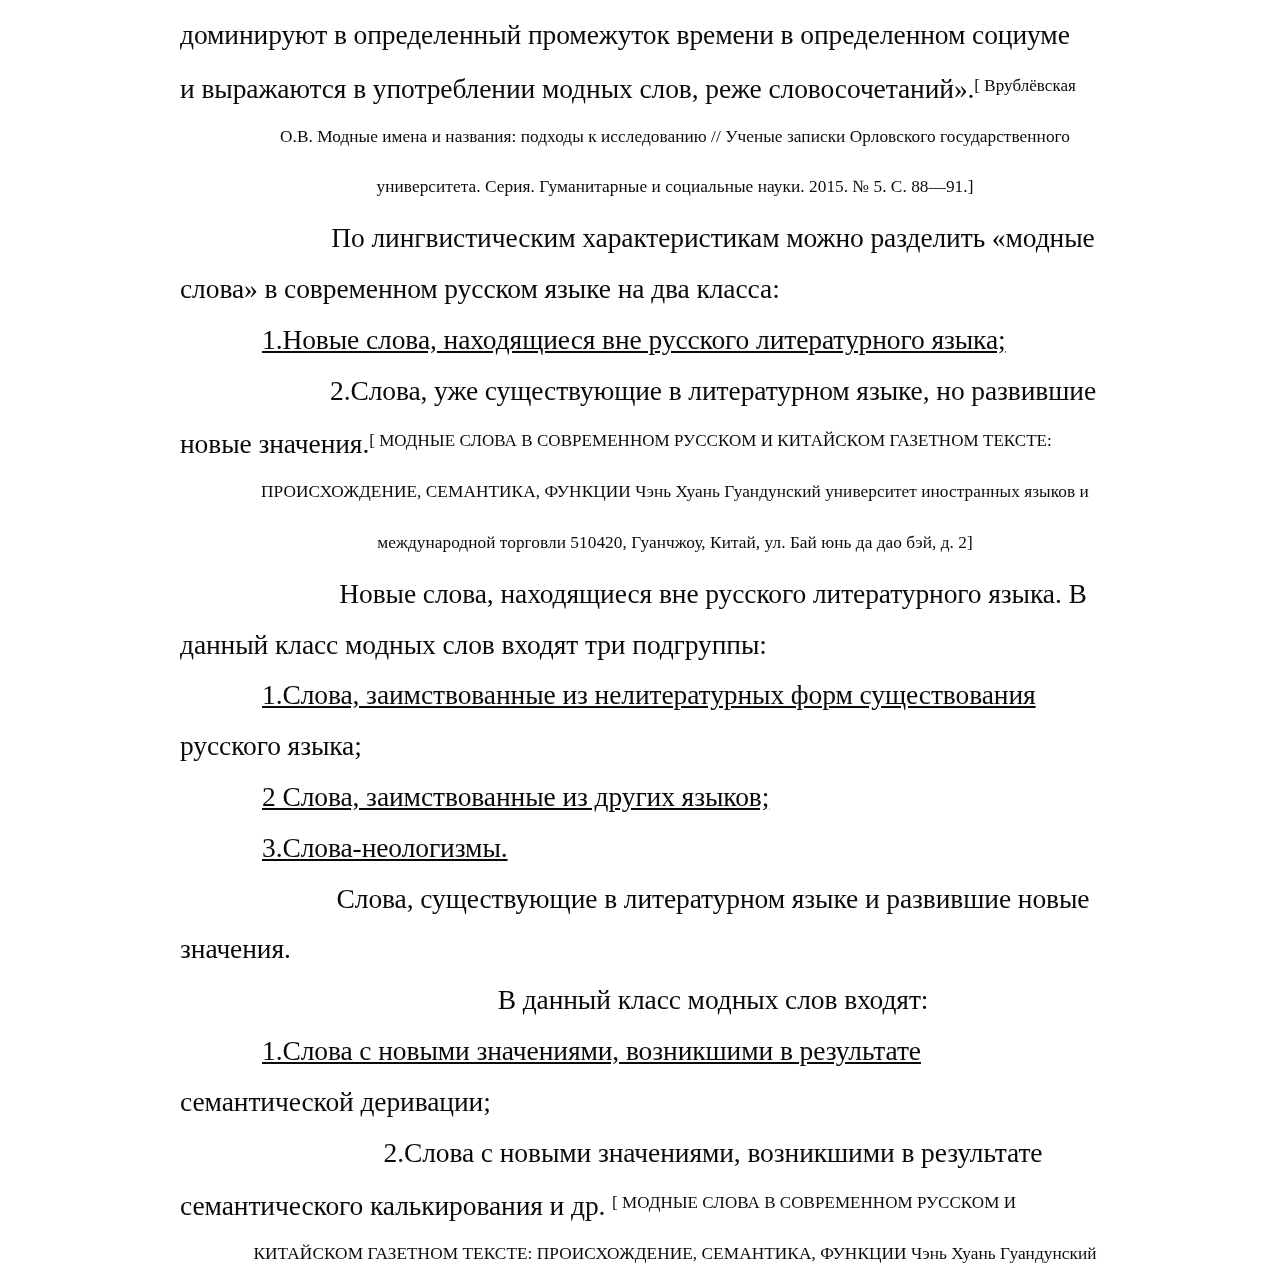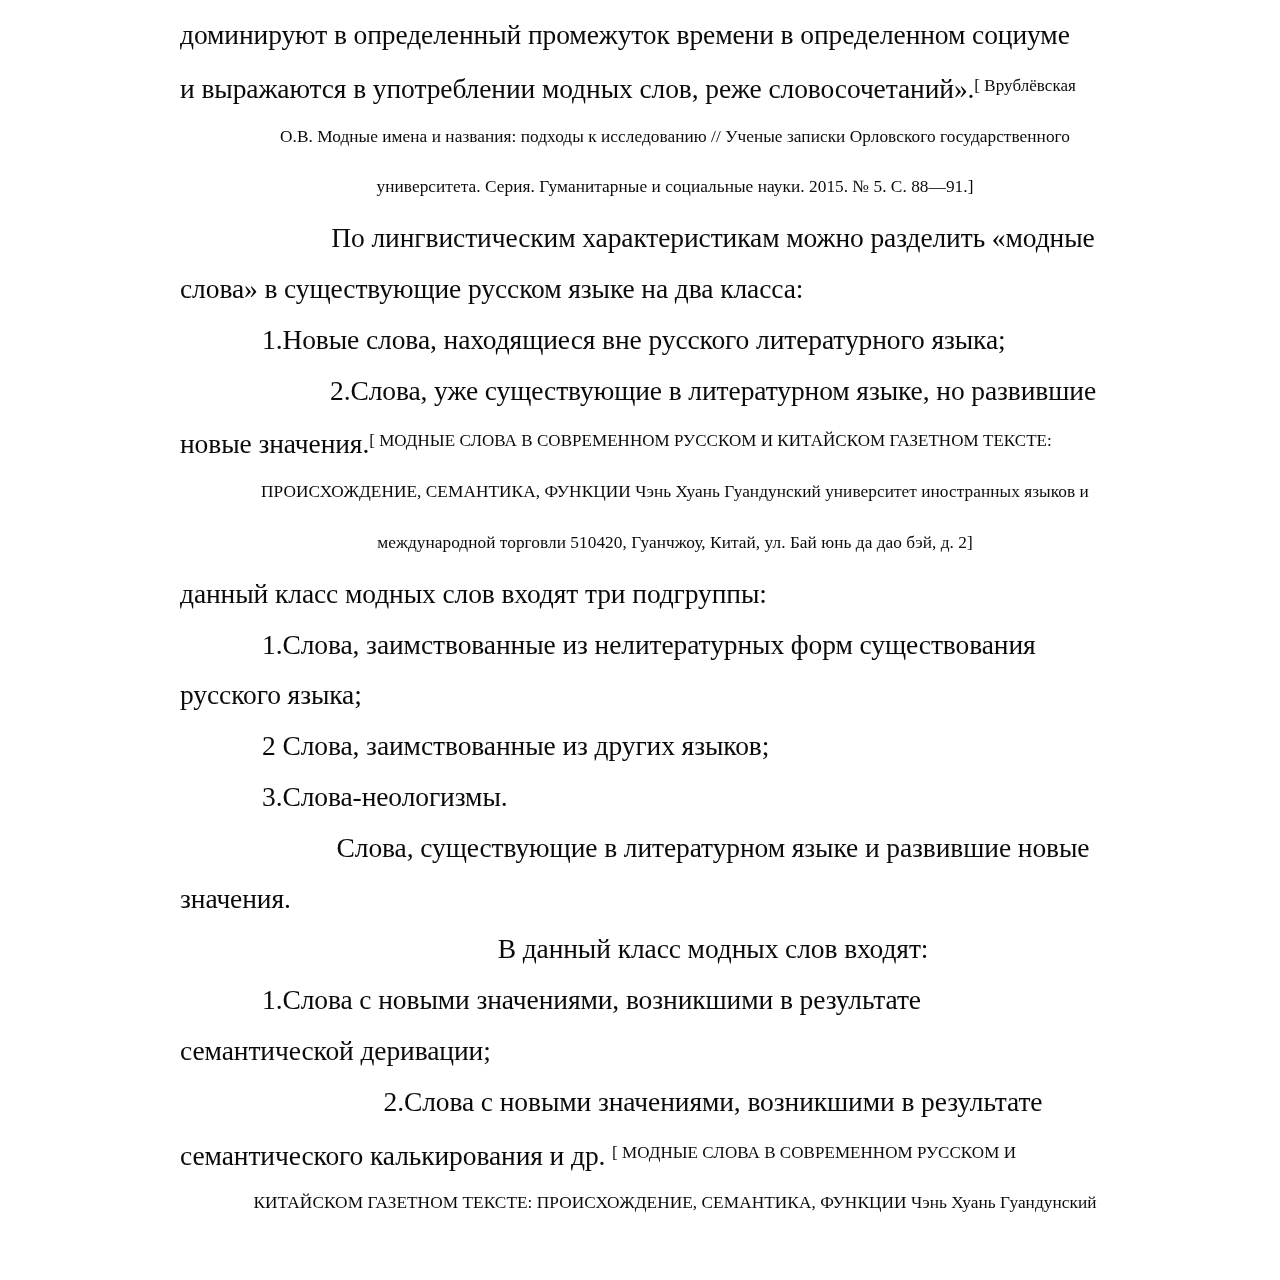--- a/index.html
+++ b/index.html
@@ -38,20 +38,21 @@
     font-size: 27.5px;
     letter-spacing: -0.1px;
   }
 
   .line.indent {
     padding-left: 76px;
     text-align: center;
   }
   .line.indent-num {
     padding-left: 82px;
+    text-decoration: underline;
   }
 
   .line.fnline {
     font-size: 17.3px;
     letter-spacing: 0.05px;
     text-align: center;
   }
 
   
   .fn-sup {
@@ -82,21 +83,21 @@
 
     <div class="line fnline">
       <span class="seg">университета. Серия. Гуманитарные и социальные науки. 2015. № 5. С. 88—91.]</span>
     </div>
 
     <div class="line indent">
       <span class="seg">По лингвистическим характеристикам можно разделить «модные</span>
     </div>
 
     <div class="line">
-      <span class="seg">слова» в существующие русском языке на два класса:</span>
+      <span class="seg">слова» в современном русском языке на два класса:</span>
     </div>
 
     <div class="line indent-num">
       <span class="seg">1.Новые слова, находящиеся вне русского литературного языка;</span>
     </div>
 
     <div class="line indent">
       <span class="seg">2.Слова, уже существующие в литературном языке, но развившие</span>
     </div>
 
@@ -105,20 +106,23 @@
     </div>
 
     <div class="line fnline">
       <span class="seg">ПРОИСХОЖДЕНИЕ, СЕМАНТИКА, ФУНКЦИИ Чэнь Хуань Гуандунский университет иностранных языков и</span>
     </div>
 
     <div class="line fnline">
       <span class="seg">международной торговли 510420, Гуанчжоу, Китай, ул. Бай юнь да дао бэй, д. 2]</span>
     </div>
 
+    <div class="line indent">
+      <span class="seg">Новые слова, находящиеся вне русского литературного языка. В</span>
+    </div>
 
     <div class="line">
       <span class="seg">данный класс модных слов входят три подгруппы:</span>
     </div>
 
     <div class="line indent-num">
       <span class="seg">1.Слова, заимствованные из нелитературных форм существования</span>
     </div>
 
     <div class="line">

